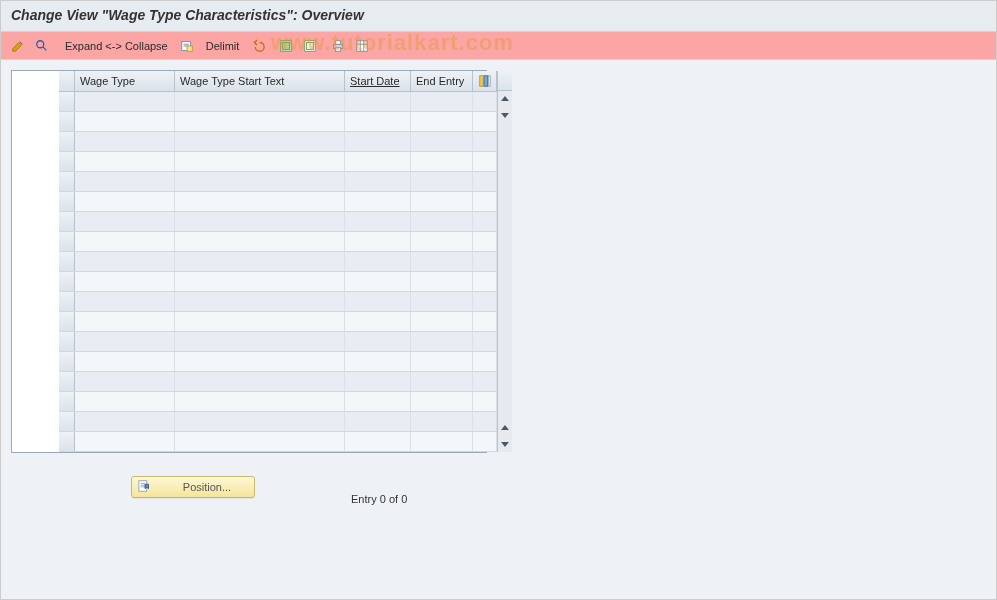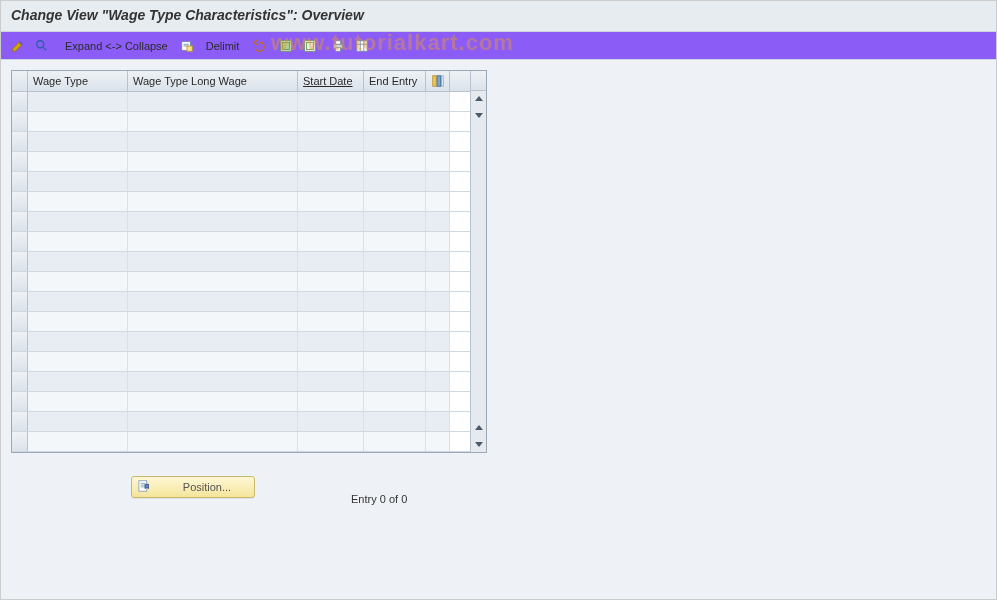--- a/index.html
+++ b/index.html
@@ -21,21 +21,21 @@
       color: #333;
       border-bottom: 1px solid #cdd5de;
       background: #e7ecf1;
     }
     .toolbar {
       padding: 3px 6px;
       display: flex;
       align-items: center;
       gap: 2px;
       border-bottom: 1px solid #cdd5de;
-      background: #8b5cf6;
+      background: #fca5a5;
       height: 28px;
     }
     .tb-btn {
       height: 20px;
       min-width: 20px;
       border: 1px solid transparent;
       border-radius: 3px;
       display: inline-flex;
       align-items: center;
       justify-content: center;
@@ -57,20 +57,21 @@
     .content {
       padding: 10px;
       position: relative;
     }
     .table-wrap {
       width: 476px;
       border: 1px solid #9aa8b8;
       background: #fff;
       position: relative;
       display: flex;
+      padding-left: 47px;
     }
     .table-main { flex: 1; }
     .hdr-row {
       display: flex;
       background: linear-gradient(#eef2f6, #dbe2ea);
       border-bottom: 1px solid #b7c2ce;
     }
     .hdr-cell {
       border-right: 1px solid #b7c2ce;
       height: 20px;
@@ -250,21 +251,21 @@
 </div>
 
 <div class="watermark">www.tutorialkart.com</div>
 
 <div class="content">
   <div class="table-wrap">
     <div class="table-main">
       <div class="hdr-row">
         <div class="row-selector-hdr"></div>
         <div class="hdr-cell col-wage">Wage Type</div>
-        <div class="hdr-cell col-long">Wage Type Long Wage</div>
+        <div class="hdr-cell col-long">Wage Type Start Text</div>
         <div class="hdr-cell col-start">Start Date</div>
         <div class="hdr-cell col-end">End Entry</div>
         <div class="hdr-cell col-cfg">
           <svg class="icon-svg" width="14" height="14" viewBox="0 0 16 16" style="margin:3px auto 0;">
               <rect x="2" y="2" width="4" height="12" fill="#f2c84b" stroke="#b8922e"></rect>
               <rect x="7" y="2" width="4" height="12" fill="#7aa7d8" stroke="#3e6fa3"></rect>
               <rect x="12" y="2" width="2" height="12" fill="#e9eef4" stroke="#9aa8b8"></rect>
             </svg>
         </div>
       </div>

